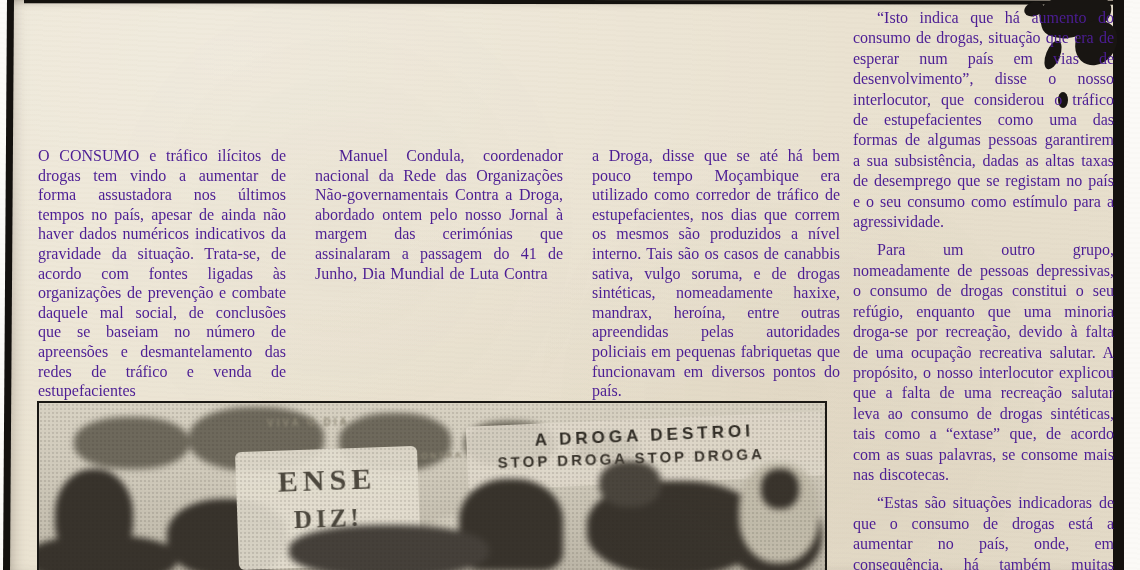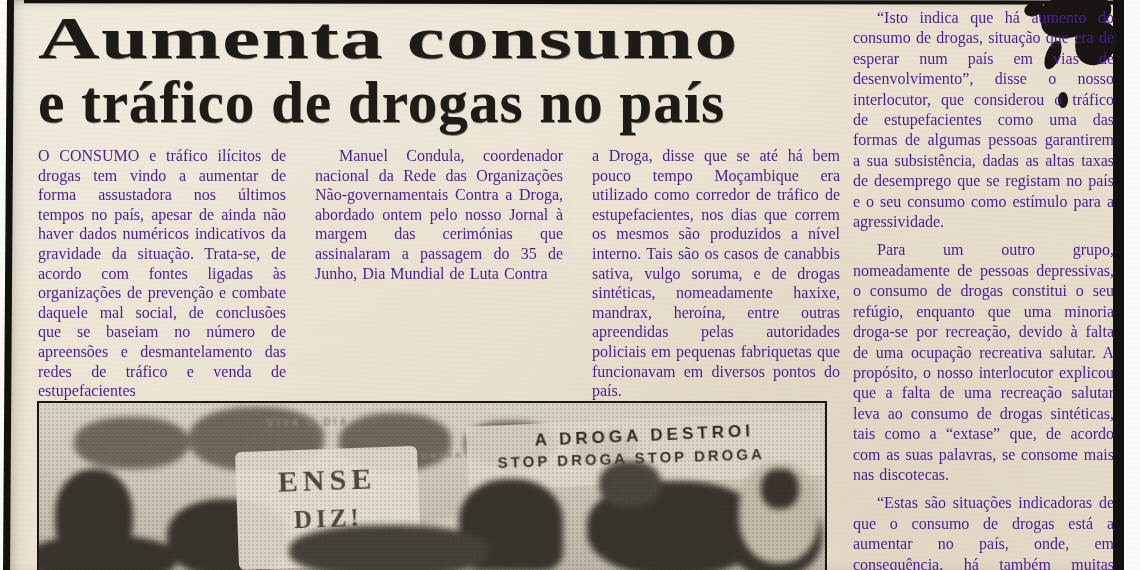--- a/index.html
+++ b/index.html
@@ -133,31 +133,27 @@
   <div class="edge edge-left"></div>
   <div class="edge edge-top"></div>
   <div class="edge edge-right"></div>
 
   <div class="blot blot1"></div>
   <div class="blot blot2"></div>
   <div class="blot blot3"></div>
   <div class="blot blot4"></div>
   <div class="blot blot5"></div>
 
-  <div class="headline">
-    <div class="h-line h-line1">Aumenta consumo</div>
-    <div class="h-line h-line2">e tráfico de drogas no país</div>
-  </div>
 
   <div class="cols">
     <div class="col">
       <p>O CONSUMO e tráfico ilícitos de drogas tem vindo a aumentar de forma assustadora nos últimos tempos no país, apesar de ainda não haver dados numéricos indicativos da gravidade da situação. Trata-se, de acordo com fontes ligadas às organizações de prevenção e combate daquele mal social, de conclusões que se baseiam no número de apreensões e desmantelamento das redes de tráfico e venda de estupefacientes</p>
     </div>
     <div class="col">
-      <p class="ind">Manuel Condula, coordenador nacional da Rede das Organizações Não-governamentais Contra a Droga, abordado ontem pelo nosso Jornal à margem das cerimónias que assinalaram a passagem do 35 de Junho, Dia Mundial de Luta Contra</p>
+      <p class="ind">Manuel Condula, coordenador nacional da Rede das Organizações Não-governamentais Contra a Droga, abordado ontem pelo nosso Jornal à margem das cerimónias que assinalaram a passagem do 41 de Junho, Dia Mundial de Luta Contra</p>
     </div>
     <div class="col">
       <p>a Droga, disse que se até há bem pouco tempo Moçambique era utilizado como corredor de tráfico de estupefacientes, nos dias que correm os mesmos são produzidos a nível interno. Tais são os casos de canabbis sativa, vulgo soruma, e de drogas sintéticas, nomeadamente haxixe, mandrax, heroína, entre outras apreendidas pelas autoridades policiais em pequenas fabriquetas que funcionavam em diversos pontos do país.</p>
     </div>
   </div>
 
   <div class="col4">
     <p class="ind">“Isto indica que há aumento do consumo de drogas, situação que era de esperar num país em vias de desenvolvimento”, disse o nosso interlocutor, que considerou o tráfico de estupefacientes como uma das formas de algumas pessoas garantirem a sua subsistência, dadas as altas taxas de desemprego que se registam no país e o seu consumo como estímulo para a agressividade.</p>
     <p class="ind">Para um outro grupo, nomeadamente de pessoas depressivas, o consumo de drogas constitui o seu refúgio, enquanto que uma minoria droga-se por recreação, devido à falta de uma ocupação recreativa salutar. A propósito, o nosso interlocutor explicou que a falta de uma recreação salutar leva ao consumo de drogas sintéticas, tais como a “extase” que, de acordo com as suas palavras, se consome mais nas discotecas.</p>
     <p class="ind">“Estas são situações indicadoras de que o consumo de drogas está a aumentar no país, onde, em consequência, há também muitas mortes que ocorrem em resultado de overdoses, que se registam um pouco por todo o país</p>

